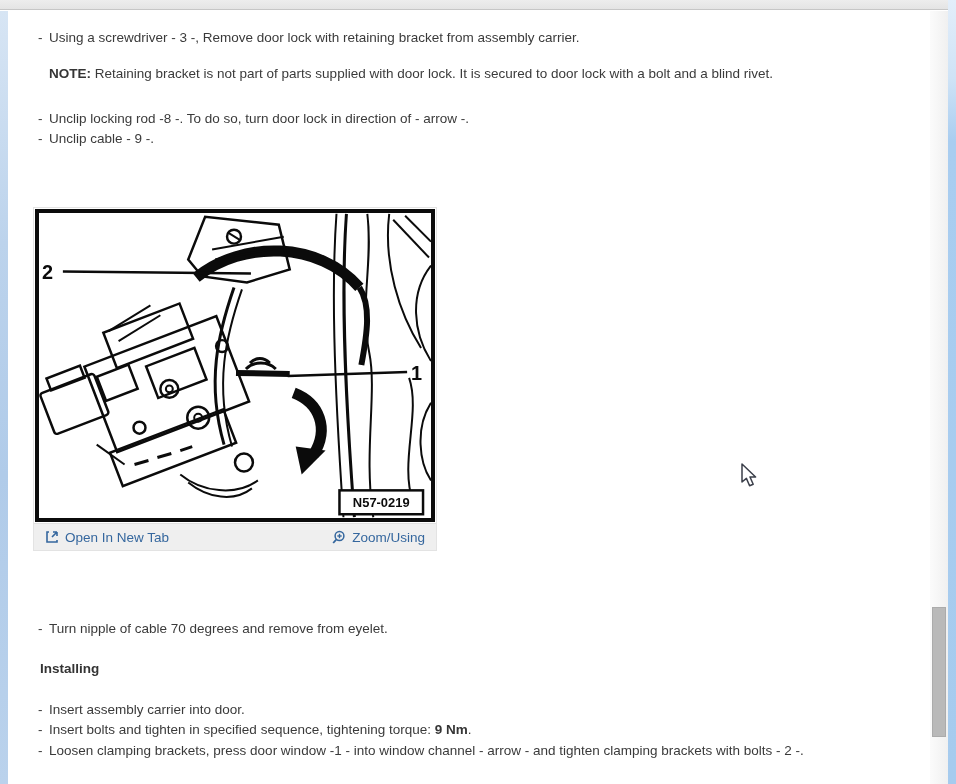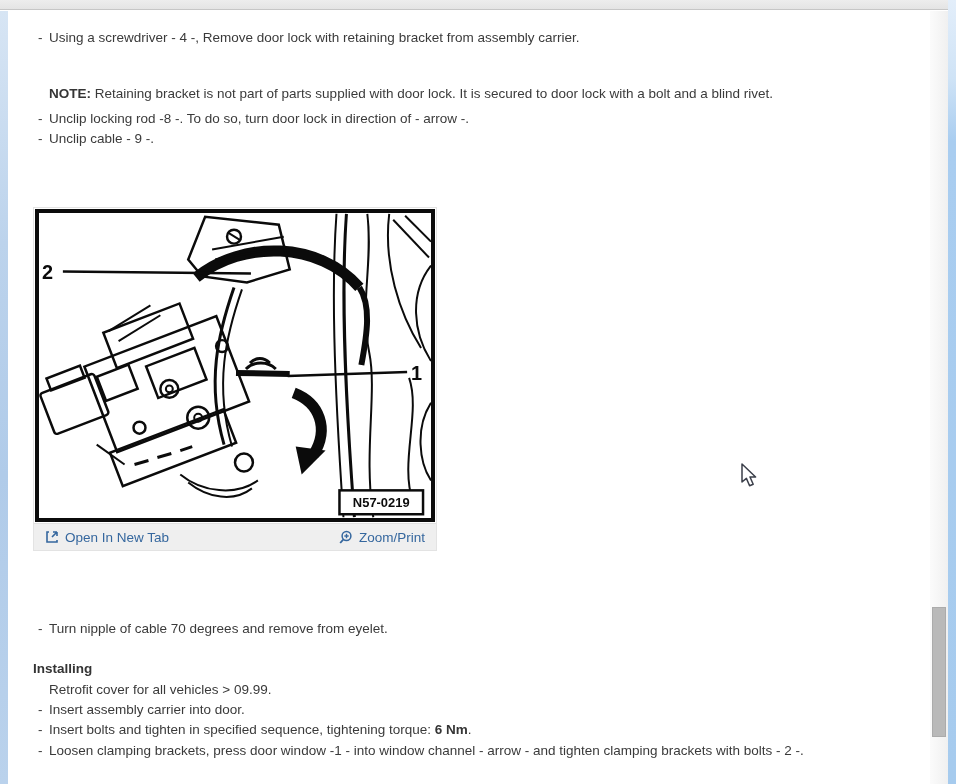--- a/index.html
+++ b/index.html
@@ -46,23 +46,23 @@
 <div class="stage">
 
   <div class="topbar"></div>
   <div class="edge-left"></div>
   <div class="edge-right"></div>
   <div class="scroll-track"></div>
   <div class="scroll-thumb"></div>
 
   <div class="li" style="top:30px;">
     <span class="dash">-</span>
-    <span>Using a screwdriver - 4 -, Remove door lock with retaining bracket from assembly carrier.</span>
+    <span>Using a screwdriver - 3 -, Remove door lock with retaining bracket from assembly carrier.</span>
   </div>
-  <div class="para" style="left:49px; top:86px;">
+  <div class="para" style="left:49px; top:66px;">
     <b>NOTE:</b><span> Retaining bracket is not part of parts supplied with door lock. It is secured to door lock with a bolt and a blind rivet.</span>
   </div>
   <div class="li" style="top:111px;">
     <span class="dash">-</span>
     <span>Unclip locking rod -8 -. To do so, turn door lock in direction of - arrow -.</span>
   </div>
   <div class="li" style="top:131px;">
     <span class="dash">-</span>
     <span>Unclip cable - 9 -.</span>
   </div>
@@ -146,38 +146,37 @@
         </svg>
         <span>Open In New Tab</span>
       </span>
       <span class="cap-link">
         <svg width="15" height="15" viewBox="0 0 15 15">
           <circle cx="8.5" cy="6" r="4.4" fill="none" stroke="#35679e" stroke-width="1.5"></circle>
           <line x1="8.5" y1="3.8" x2="8.5" y2="8.2" stroke="#35679e" stroke-width="1.4"></line>
           <line x1="6.3" y1="6" x2="10.7" y2="6" stroke="#35679e" stroke-width="1.4"></line>
           <line x1="5.2" y1="9.6" x2="2.2" y2="13" stroke="#35679e" stroke-width="1.8"></line>
         </svg>
-        <span>Zoom/Print</span>
+        <span>Zoom/Using</span>
       </span>
     </div>
   </div>
 
   <div class="li" style="top:621px;">
     <span class="dash">-</span>
     <span>Turn nipple of cable 70 degrees and remove from eyelet.</span>
   </div>
-  <div class="para" style="left:33px; top:661px; font-weight:bold; color:#343434;">Installing</div>
-  <div class="para" style="left:49px; top:682px;">Retrofit cover for all vehicles &gt; 09.99.</div>
+  <div class="para" style="left:40px; top:661px; font-weight:bold; color:#343434;">Installing</div>
   <div class="li" style="top:702px;">
     <span class="dash">-</span>
     <span>Insert assembly carrier into door.</span>
   </div>
   <div class="li" style="top:722px;">
     <span class="dash">-</span>
-    <span><span>Insert bolts and tighten in specified sequence, tightening torque: </span><b>6 Nm</b><span>.</span></span>
+    <span><span>Insert bolts and tighten in specified sequence, tightening torque: </span><b>9 Nm</b><span>.</span></span>
   </div>
   <div class="li" style="top:743px;">
     <span class="dash">-</span>
     <span>Loosen clamping brackets, press door window -1 - into window channel - arrow - and tighten clamping brackets with bolts - 2 -.</span>
   </div>
 
   <svg class="cursor" width="19" height="26" viewBox="0 0 19 26">
     <path d="M1,1 L1,19 L5.4,15.4 L8.6,22.8 L12.2,21.2 L9,14 L14.6,14 Z" fill="#ffffff" stroke="#3b3f4a" stroke-width="1.5" stroke-linejoin="round"></path>
   </svg>
 

